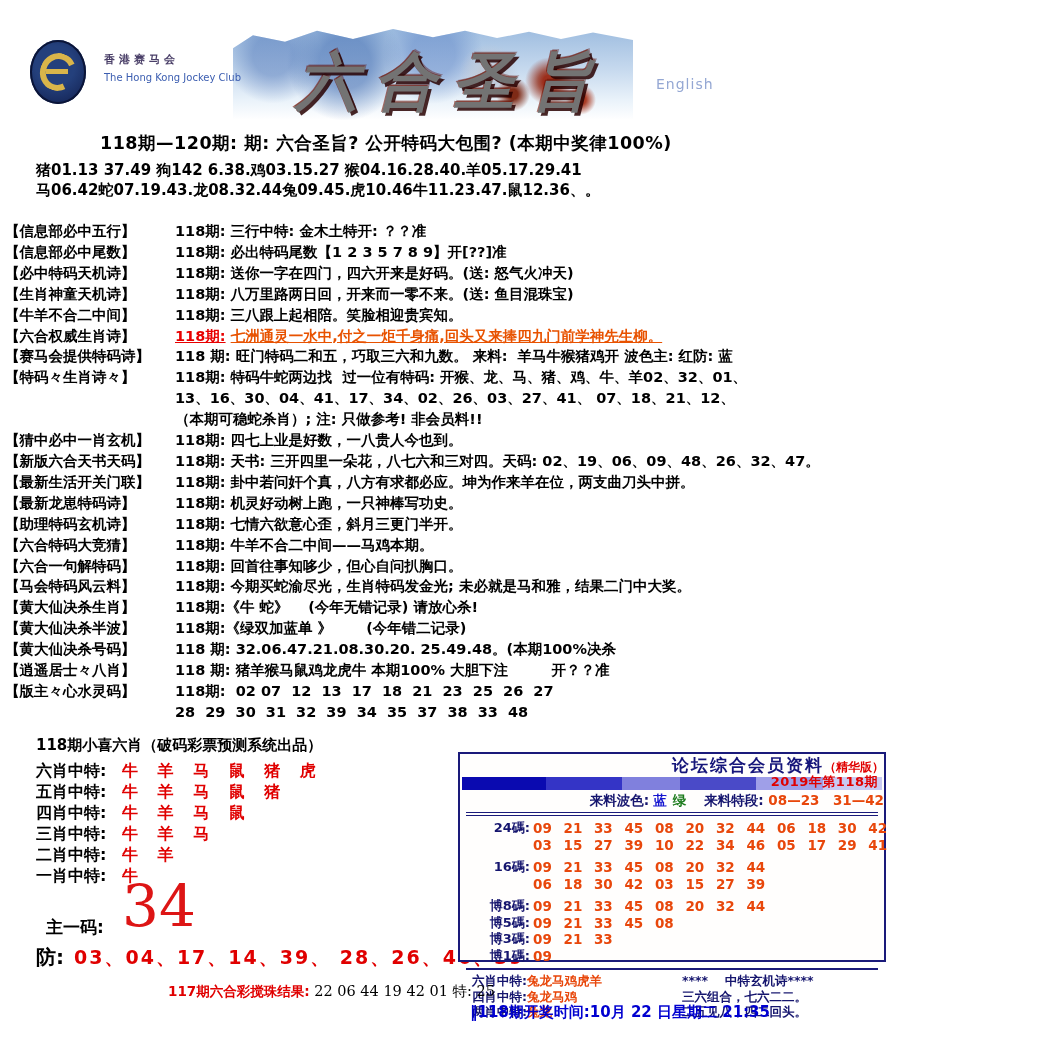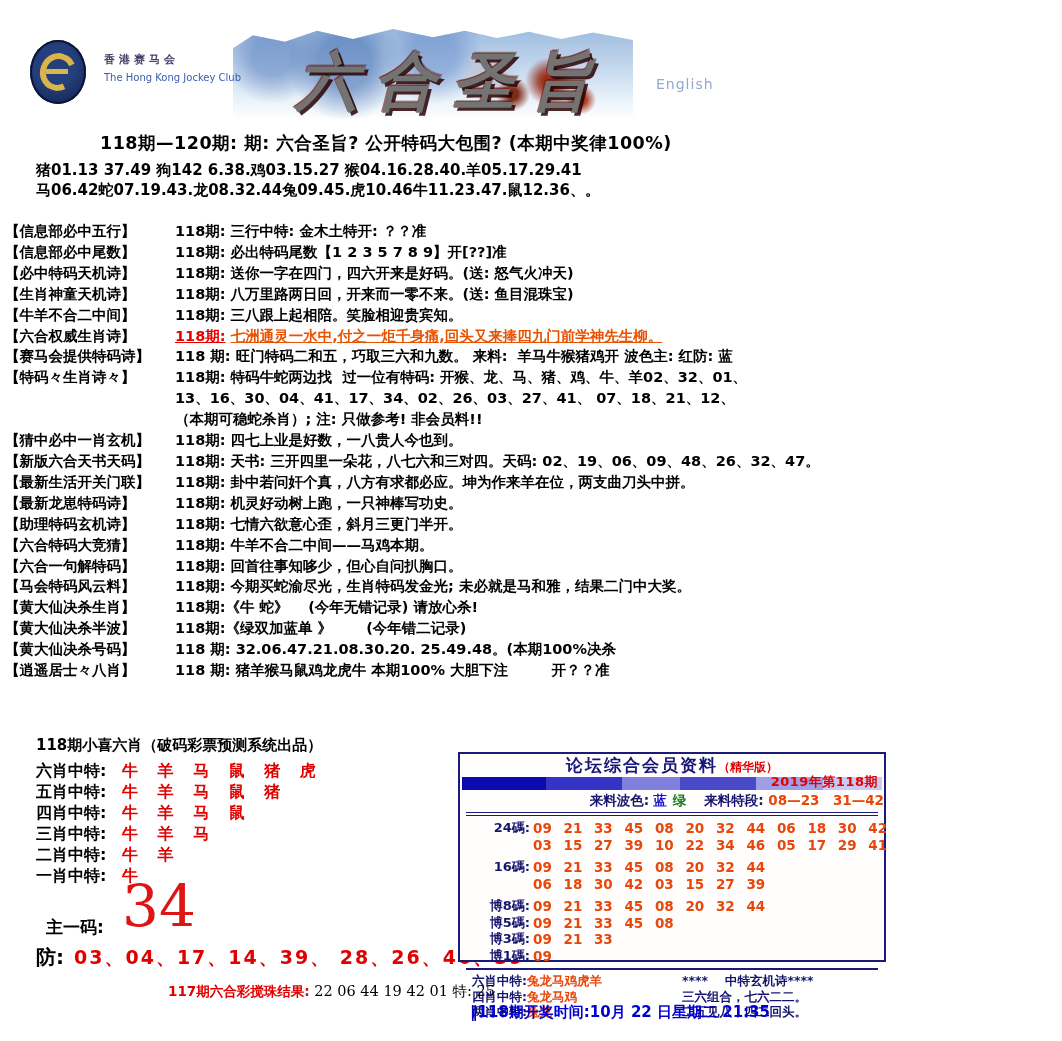--- a/index.html
+++ b/index.html
@@ -62,21 +62,21 @@
   .sx-row .sx-l{font-size:16px;font-weight:bold;width:86px;white-space:nowrap;}
   .sx-row .sx-v{font-size:16px;font-weight:bold;color:#e00000;letter-spacing:7px;white-space:nowrap;}
   #maincode-label{left:46px;top:916px;position:absolute;font-size:17px;font-weight:bold;}
   #maincode-val{left:122px;top:872px;position:absolute;font-size:58px;color:#dd1515;font-family:"DejaVu Serif","Liberation Serif",serif;}
   #defend{left:36px;top:944px;position:absolute;display:flex;align-items:baseline;}
   #defend .d-l{font-size:20px;font-weight:bold;margin-right:10px;}
   #defend .d-v{font-size:19px;font-weight:bold;color:#e00000;letter-spacing:2px;white-space:nowrap;}
 
   
   #panel{left:458px;top:752px;width:428px;height:210px;position:absolute;border:2px solid #1a1a7a;background:#fffefd;box-sizing:border-box;}
-  .p-title{text-align:center;padding-top:2px;line-height:18px;white-space:nowrap;}
+  .p-title{text-align:right;padding-top:2px;line-height:18px;white-space:nowrap;}
   .p-t1{color:#15157a;font-weight:bold;font-size:17px;letter-spacing:2px;}
   .p-t2{color:#e00000;font-weight:bold;font-size:12px;}
   .p-bar{height:13px;margin:1px 2px 0 2px;position:relative;
     background:linear-gradient(90deg,#0a0ab0 0 20%,#3434c6 20% 38%,#8080dd 38% 52%,#4a4ac8 52% 70%,#9f9fe8 70% 86%,#c9c9f2 86% 100%);}
   .p-issue{position:absolute;right:4px;top:-4px;color:#e00000;font-weight:bold;font-size:13px;letter-spacing:.5px;}
   .p-bose{text-align:right;padding:2px 0 1px 0;font-size:13.5px;font-weight:bold;white-space:nowrap;}
   .p-bose .nv{color:#15156e;}
   .p-bose .blue{color:#1515d0;margin:0 6px 0 4px;}
   .p-bose .green{color:#1a7a1a;margin-right:18px;}
   .p-bose .org{color:#e8470b;}
@@ -232,20 +232,27 @@
       <div class="tb">
         <span>118 期: 32.06.47.21.08.30.20. 25.49.48。(本期100%决杀</span>
       </div>
     </div>
   <div class="tip">
       <span class="tl">【逍遥居士々八肖】</span>
       <div class="tb">
         <span>118 期: 猪羊猴马鼠鸡龙虎牛 本期100% 大胆下注　　　开？？准</span>
       </div>
     </div>
+  <div class="tip">
+      <span class="tl">【版主々心水灵码】</span>
+      <div class="tb">
+        <span>118期:  02 07  12  13  17  18  21  23  25  26  27</span>
+        <span>28  29  30  31  32  39  34  35  37  38  33  48</span>
+      </div>
+    </div>
 </div>
 
 <div id="sixxiao">
   <div class="hd">118期小喜六肖（破码彩票预测系统出品）</div>
   <div class="sx-row">
       <span class="sx-l">六肖中特:</span>
       <span class="sx-v">牛 羊 马 鼠 猪 虎</span>
     </div>
   <div class="sx-row">
       <span class="sx-l">五肖中特:</span>

